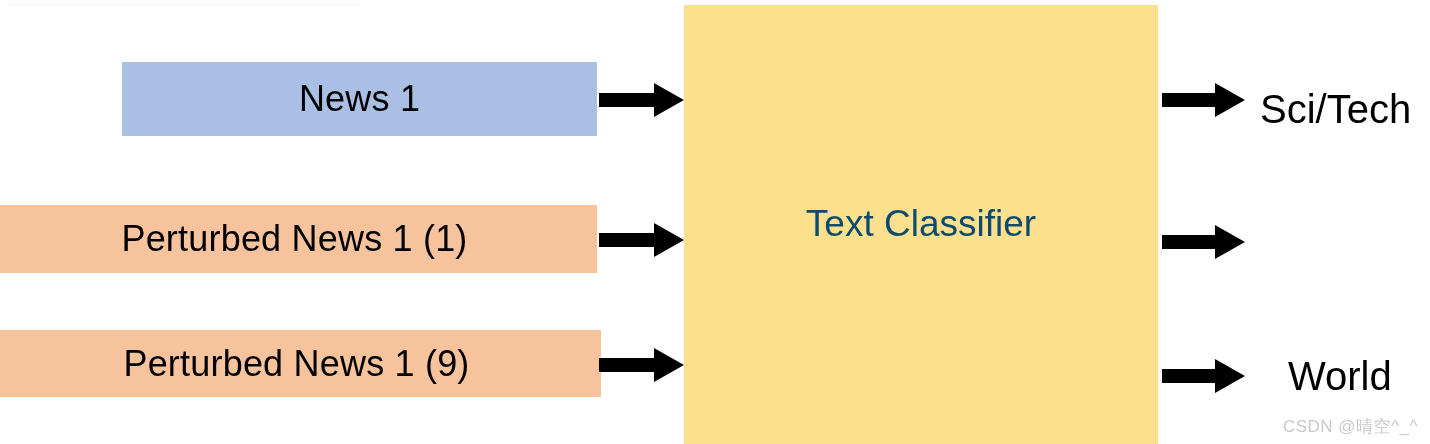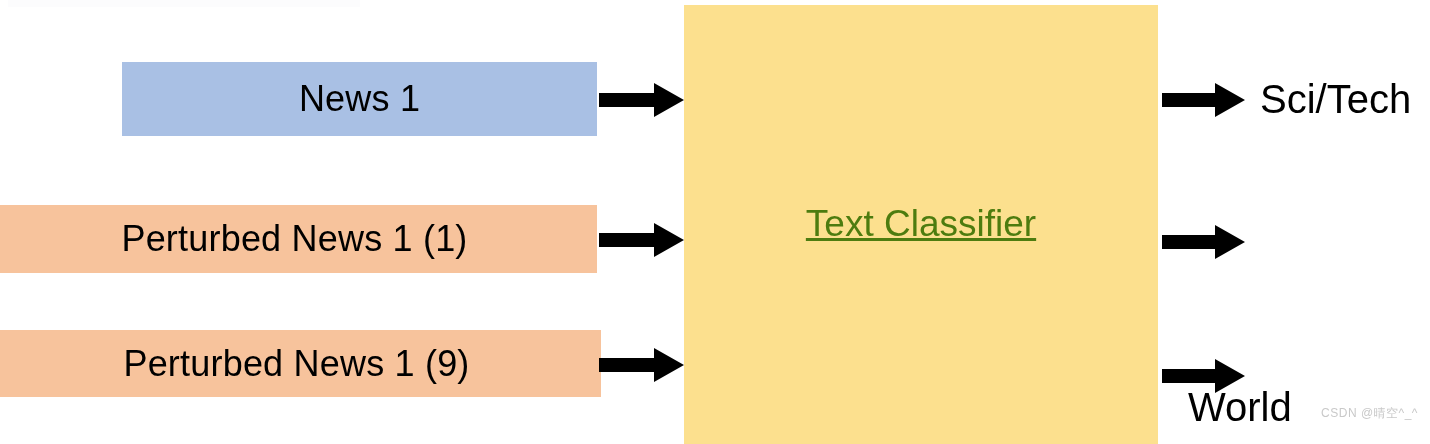--- a/index.html
+++ b/index.html
@@ -74,51 +74,50 @@
     width: 474px;
     height: 439px;
     background: #fce08e;
     display: flex;
     align-items: center;
     justify-content: center;
   }
   #classifier-box .classifier-label {
     font-size: 37px;
     line-height: 1;
-    color: #4d7c0f;
+    color: #0c4a6e;
     white-space: nowrap;
     margin-top: -3px;
-    text-decoration: underline;
   }
 
   
   .arrow {
     position: absolute;
     display: block;
   }
   .arrow svg { display: block; }
 
   
   .output-label {
     position: absolute;
     font-size: 40px;
     line-height: 1;
     color: #000000;
     white-space: nowrap;
   }
-  #label-sci-tech { left: 1260px; top: 79px; }
+  #label-sci-tech { left: 1260px; top: 89px; }
   #label-sports   { left: 1260px; top: 221px; }
-  #label-world    { left: 1188px; top: 356px; margin-top: 31px; }
+  #label-world    { left: 1288px; top: 356px; }
 
   
   #watermark {
     position: absolute;
     right: 12px;
-    bottom: 22px;
-    font-size: 12px;
+    bottom: 6px;
+    font-size: 17px;
     color: #c9c9c9;
     white-space: nowrap;
     letter-spacing: 0.5px;
   }
 </style>
 </head>
 <body>
 
 <div id="canvas">
 

